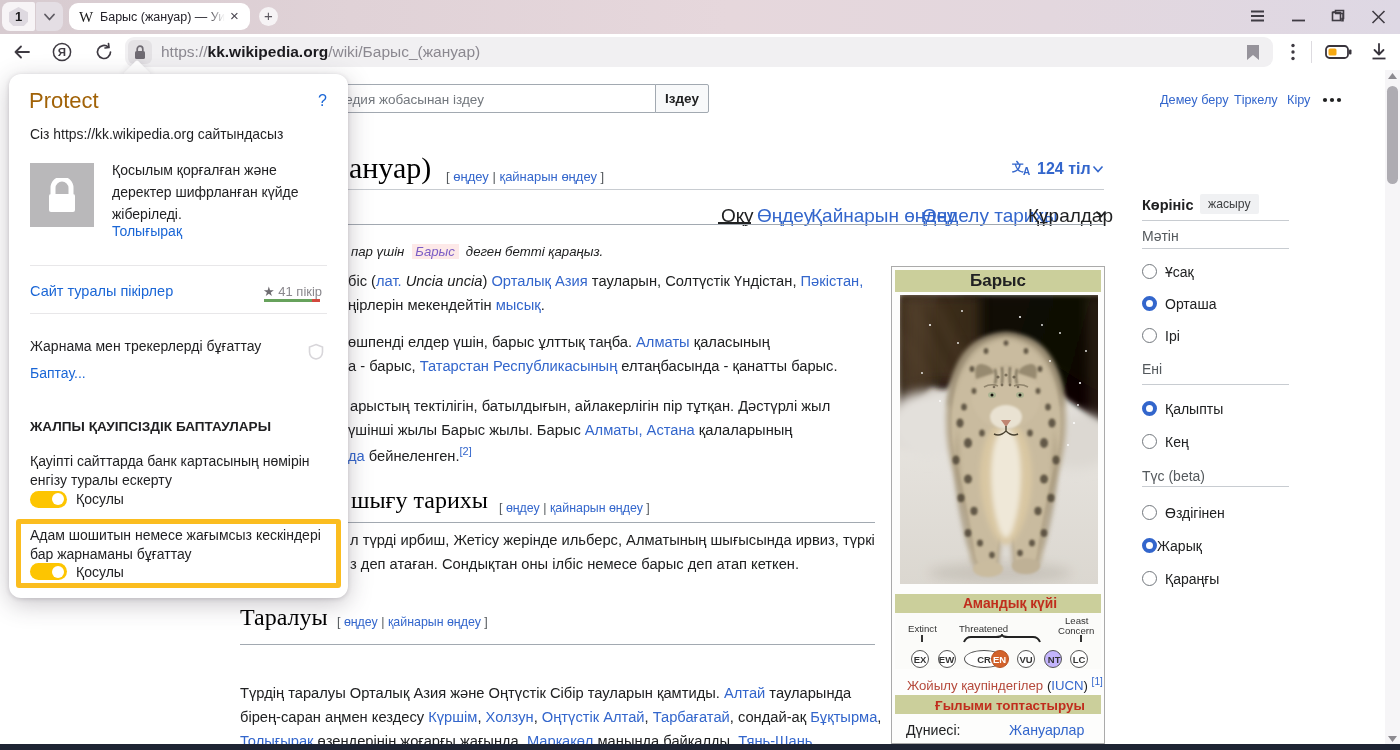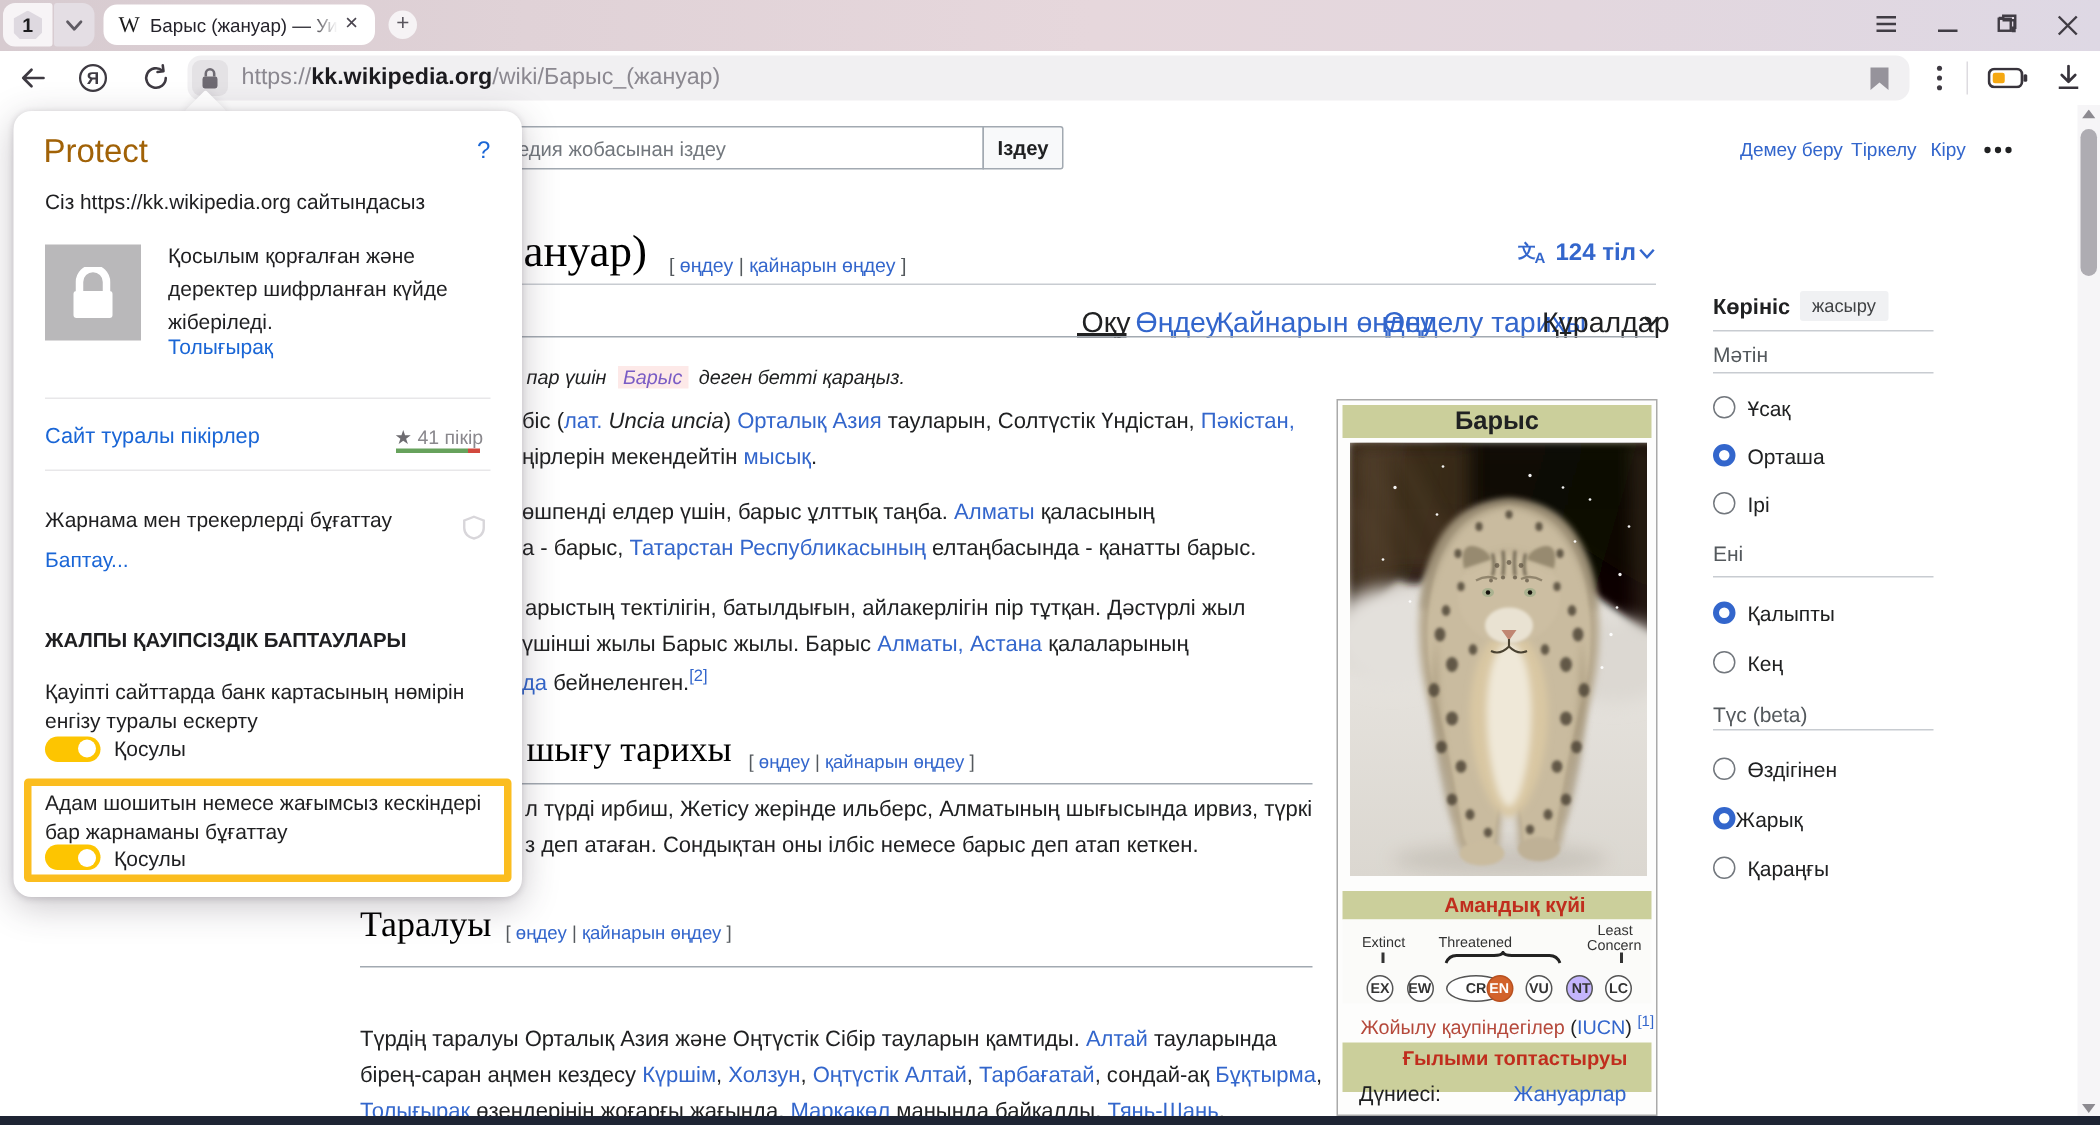--- a/index.html
+++ b/index.html
@@ -336,21 +336,21 @@
       <div class="abs nw" style="left:163px;top:12px;font-size:9.6px;color:#333">Concern</div>
       <div class="abs" style="left:26px;top:22px;width:1.5px;height:7px;background:#333"></div>
       <div class="abs" style="left:185px;top:22px;width:1.5px;height:7px;background:#333"></div>
       <svg class="abs" style="left:68px;top:21px" width="78" height="9" viewBox="0 0 78 9">
           <path d="M1 8 Q3 3 8 3 L33 3 Q38 3 39 1 Q40 3 45 3 L70 3 Q75 3 77 8" fill="none" stroke="#222" stroke-width="2"></path>
         </svg>
     </div>
 
     <div id="iucn"></div>
     <div class="abs nw" style="left:15px;top:409px;font-size:13.2px"><span style="color:#b5493b">Жойылу қаупіндегілер</span> <span style="color:#202122">(</span><a class="wlink">IUCN</a><span style="color:#202122">)</span> <sup class="wlink" style="font-size:10px">[1]</sup></div>
-    <div class="abs khaki redtx" style="left:3px;top:428px;width:206px;height:33px;font-size:13.4px;line-height:21px">Ғылыми топтастыруы</div>
+    <div class="abs khaki redtx" style="left:3px;top:428px;width:206px;height:19px;font-size:13.4px;line-height:21px">Ғылыми топтастыруы</div>
     <div class="abs nw" style="left:14px;top:455px;font-size:14.2px;color:#202122">Дүниесі:</div>
     <div class="abs nw" style="left:117px;top:455px;font-size:14.2px"><a class="wlink">Жануарлар</a></div>
   <div style="position:absolute;left:19px;top:383px;width:18px;height:18px;border-radius:50%;background:#fff;border:1.5px solid #555;color:#333;font-size:9.5px;font-weight:bold;text-align:center;line-height:17px;">EX</div>
       <div style="position:absolute;left:45.5px;top:383px;width:18px;height:18px;border-radius:50%;background:#fff;border:1.5px solid #555;color:#333;font-size:9.5px;font-weight:bold;text-align:center;line-height:17px;">EW</div>
       <div style="position:absolute;left:72px;top:383px;width:40px;height:18px;border-radius:50%;background:#fff;border:1.5px solid #555;color:#333;font-size:9.5px;font-weight:bold;text-align:center;line-height:17px;">CR</div>
       <div style="position:absolute;left:98.5px;top:383px;width:18px;height:18px;border-radius:50%;background:#d2622b;border:1px solid #b8501f;color:#fff;font-size:9.5px;font-weight:bold;text-align:center;line-height:17px;">EN</div>
       <div style="position:absolute;left:125px;top:383px;width:18px;height:18px;border-radius:50%;background:#fff;border:1.5px solid #555;color:#333;font-size:9.5px;font-weight:bold;text-align:center;line-height:17px;">VU</div>
       <div style="position:absolute;left:151.5px;top:383px;width:18px;height:18px;border-radius:50%;background:#c4b5fd;border:1.5px solid #555;color:#333;font-size:9.5px;font-weight:bold;text-align:right;line-height:17px;">NT</div>
       <div style="position:absolute;left:178px;top:383px;width:18px;height:18px;border-radius:50%;background:#fff;border:1.5px solid #555;color:#333;font-size:9.5px;font-weight:bold;text-align:center;line-height:17px;">LC</div>
     </div>

